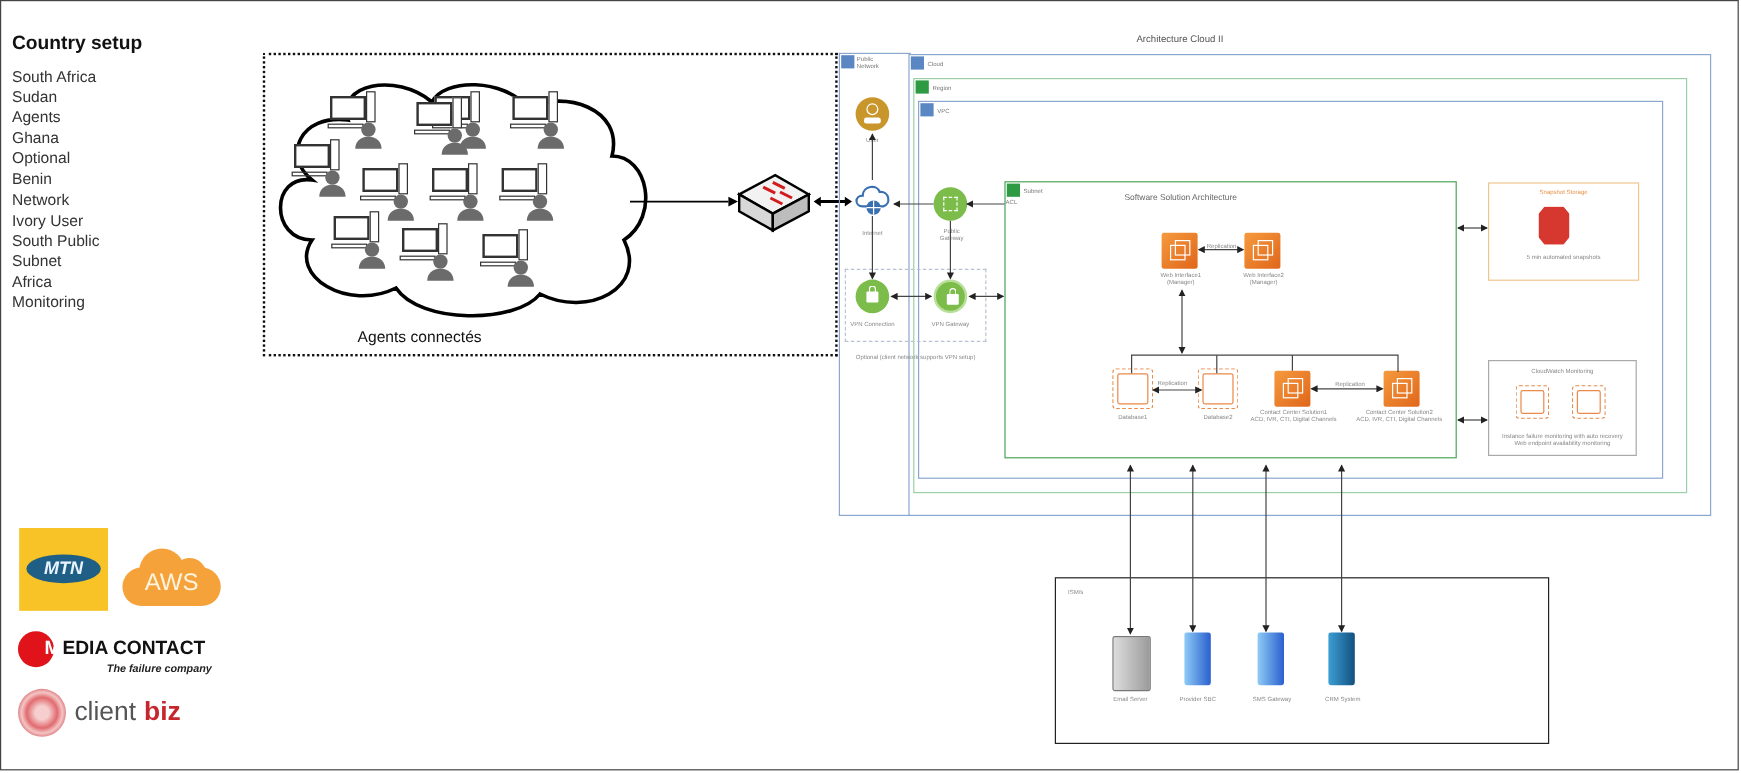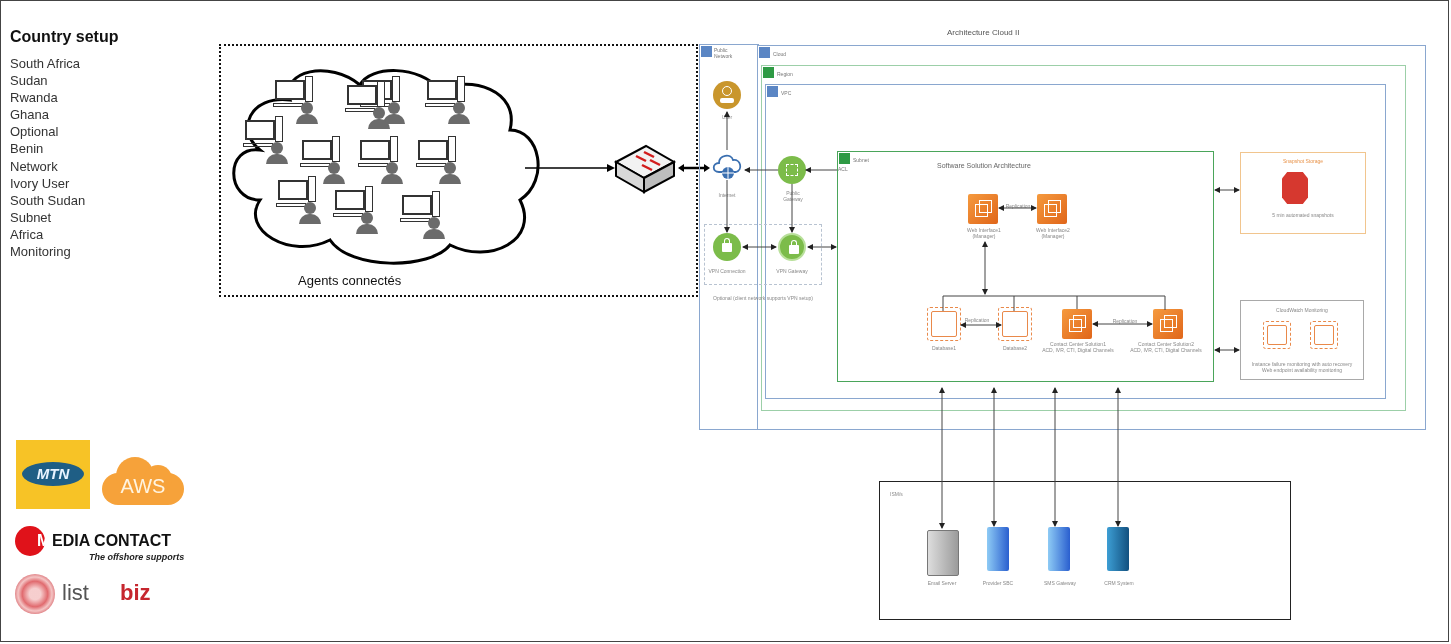--- a/index.html
+++ b/index.html
@@ -28,51 +28,51 @@
 </style>
 </head>
 <body>
 
 <div class="frame"></div>
 
 <div class="abs" id="country-title">Country setup</div>
 <ul class="abs" id="country-list">
   <li>South Africa</li>
   <li>Sudan</li>
-  <li>Rwanda</li>
+  <li>Agents</li>
   <li>Ghana</li>
   <li>Optional</li>
   <li>Benin</li>
   <li>Network</li>
   <li>Ivory User</li>
-  <li>South Sudan</li>
+  <li>South Public</li>
   <li>Subnet</li>
   <li>Africa</li>
   <li>Monitoring</li>
 </ul>
 
 <div class="abs" style="left:16px;top:440px;width:74px;height:69px;background:#f7c326;">
   <div style="position:absolute;left:4px;top:20px;width:66px;height:28px;border-radius:50%;background:#1f5e85;border:2px solid #f7c326;box-sizing:border-box;"></div>
   <div style="position:absolute;left:0;width:74px;top:25px;text-align:center;font-weight:bold;font-style:italic;font-size:15px;color:#e8f3ff;">MTN</div>
 </div>
 <div class="abs" style="left:102px;top:455px;width:82px;height:52px;">
   <div style="position:absolute;left:0;top:18px;width:82px;height:32px;background:#f6a23a;border-radius:16px;"></div>
   <div style="position:absolute;left:14px;top:2px;width:38px;height:38px;background:#f6a23a;border-radius:50%;"></div>
   <div style="position:absolute;left:42px;top:10px;width:28px;height:28px;background:#f6a23a;border-radius:50%;"></div>
   <div style="position:absolute;left:0;width:82px;top:20px;text-align:center;font-size:20px;color:#fff4e0;">AWS</div>
 </div>
 <div class="abs" style="left:15px;top:526px;width:180px;height:40px;">
   <div style="position:absolute;left:0;top:0;width:30px;height:30px;border-radius:50%;background:#e0121a;"></div>
   <span style="position:absolute;left:22px;top:6px;font-weight:bold;font-size:16px;color:#fff;">M</span>
   <span style="position:absolute;left:37px;top:6px;font-weight:bold;font-size:16px;color:#111;">EDIA CONTACT</span>
-  <span style="position:absolute;left:74px;top:26px;font-weight:bold;font-style:italic;font-size:9px;color:#222;">The offshore supports</span>
+  <span style="position:absolute;left:74px;top:26px;font-weight:bold;font-style:italic;font-size:9px;color:#222;">The failure company</span>
 </div>
 <div class="abs" style="left:15px;top:572px;width:180px;height:44px;">
   <div style="position:absolute;left:0;top:2px;width:40px;height:40px;border-radius:50%;background:radial-gradient(circle,#f4c2c2 20%,#d9464b 45%,#f1b6b6 60%,#c6262e 80%);opacity:.8;"></div>
-  <span style="position:absolute;left:47px;top:8px;font-size:22px;color:#555;">list</span>
+  <span style="position:absolute;left:47px;top:8px;font-size:22px;color:#555;">client</span>
   <span style="position:absolute;left:105px;top:8px;font-size:22px;font-weight:bold;color:#c6262e;">biz</span>
 </div>
 
 <div class="abs" id="agents-box"></div>
 <svg class="abs" style="left:220px;top:60px;" width="330" height="210" viewBox="0 0 330 210">
   <path d="M40,90 C5,85 5,140 40,140 C20,170 70,200 110,180 C130,210 210,210 230,185 C270,205 320,180 300,140 C330,120 320,70 290,70 C300,30 250,15 220,30 C200,5 150,5 140,25 C110,0 60,10 70,40 C30,35 15,70 40,90 Z" fill="#fff" stroke="#000" stroke-width="3"></path>
 </svg>
 <div id="agents-layer">
     <div style="position: absolute; left: 275px; top: 80px; width: 50px; height: 46px;">
       <div style="position:absolute;left:0;top:0;width:30px;height:20px;border:2px solid #333;background:#fff;box-sizing:border-box"></div>

